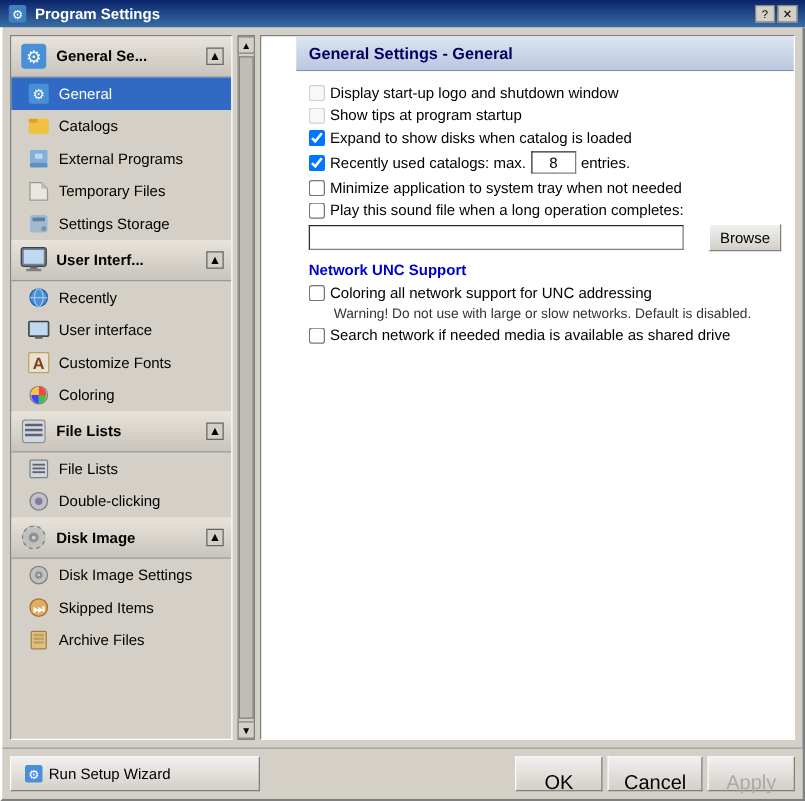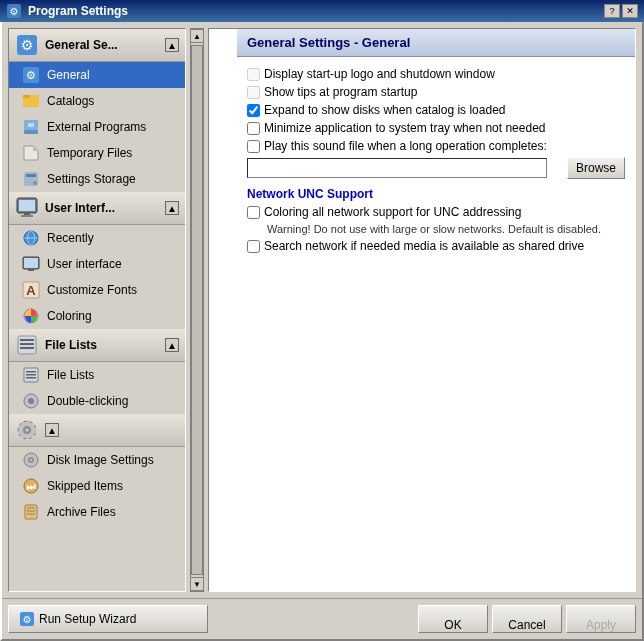--- a/index.html
+++ b/index.html
@@ -280,21 +280,21 @@
       height: 28px;
       min-width: 70px;
       padding: 12px 12px;
       background: linear-gradient(to bottom, #f0f0f0, #d4d0c8);
       border: 1px solid;
       border-top-color: #fff;
       border-left-color: #fff;
       border-right-color: #808080;
       border-bottom-color: #808080;
       cursor: pointer;
-      font-size: 12px;
+      font-size: 16px;
     }
     .footer-btn.disabled {
       color: #aaa;
       cursor: default;
     }
 
     
     .left-panel::-webkit-scrollbar {
       width: 14px;
     }
@@ -487,20 +487,21 @@
 
       <div class="section-header">
         <div class="section-header-icon">
           <svg width="22" height="22" viewBox="0 0 22 22">
             <ellipse cx="11" cy="11" rx="9" ry="9" fill="#c0c0c0" stroke="#808080" stroke-width="1"></ellipse>
             <ellipse cx="11" cy="11" rx="4" ry="4" fill="#909090"></ellipse>
             <ellipse cx="11" cy="11" rx="1.5" ry="1.5" fill="#d0d0d0"></ellipse>
             <ellipse cx="11" cy="11" rx="9" ry="9" fill="none" stroke="rgba(255,255,255,0.4)" stroke-width="2" stroke-dasharray="3,3"></ellipse>
           </svg>
         </div>
+        <span class="section-header-text">Disk Image</span>
         <div class="collapse-btn">▲</div>
       </div>
 
       <div class="nav-item">
         <div class="nav-item-icon">
           <svg width="18" height="18" viewBox="0 0 18 18">
             <ellipse cx="9" cy="9" rx="7" ry="7" fill="#c0c0c0" stroke="#808080" stroke-width="1"></ellipse>
             <ellipse cx="9" cy="9" rx="3" ry="3" fill="#909090"></ellipse>
             <ellipse cx="9" cy="9" rx="1" ry="1" fill="#d0d0d0"></ellipse>
           </svg>
@@ -559,20 +560,26 @@
           </label>
         </div>
 
         <div class="setting-row">
           <label class="checkbox-label">
             <input type="checkbox" checked="" style="">
             <span>Expand to show disks when catalog is loaded</span>
           </label>
         </div>
 
+        <div class="recently-used-row">
+          <input type="checkbox" checked="" style="width: 13px; height: 13px;">
+          <span>Recently used catalogs: max.</span>
+          <input type="text" class="spinbox" value="8" style="">
+          <span>entries.</span>
+        </div>
 
         <div class="setting-row">
           <label class="checkbox-label">
             <input type="checkbox" style="">
             <span>Minimize application to system tray when not needed</span>
           </label>
         </div>
 
         <div class="setting-row">
           <label class="checkbox-label">

